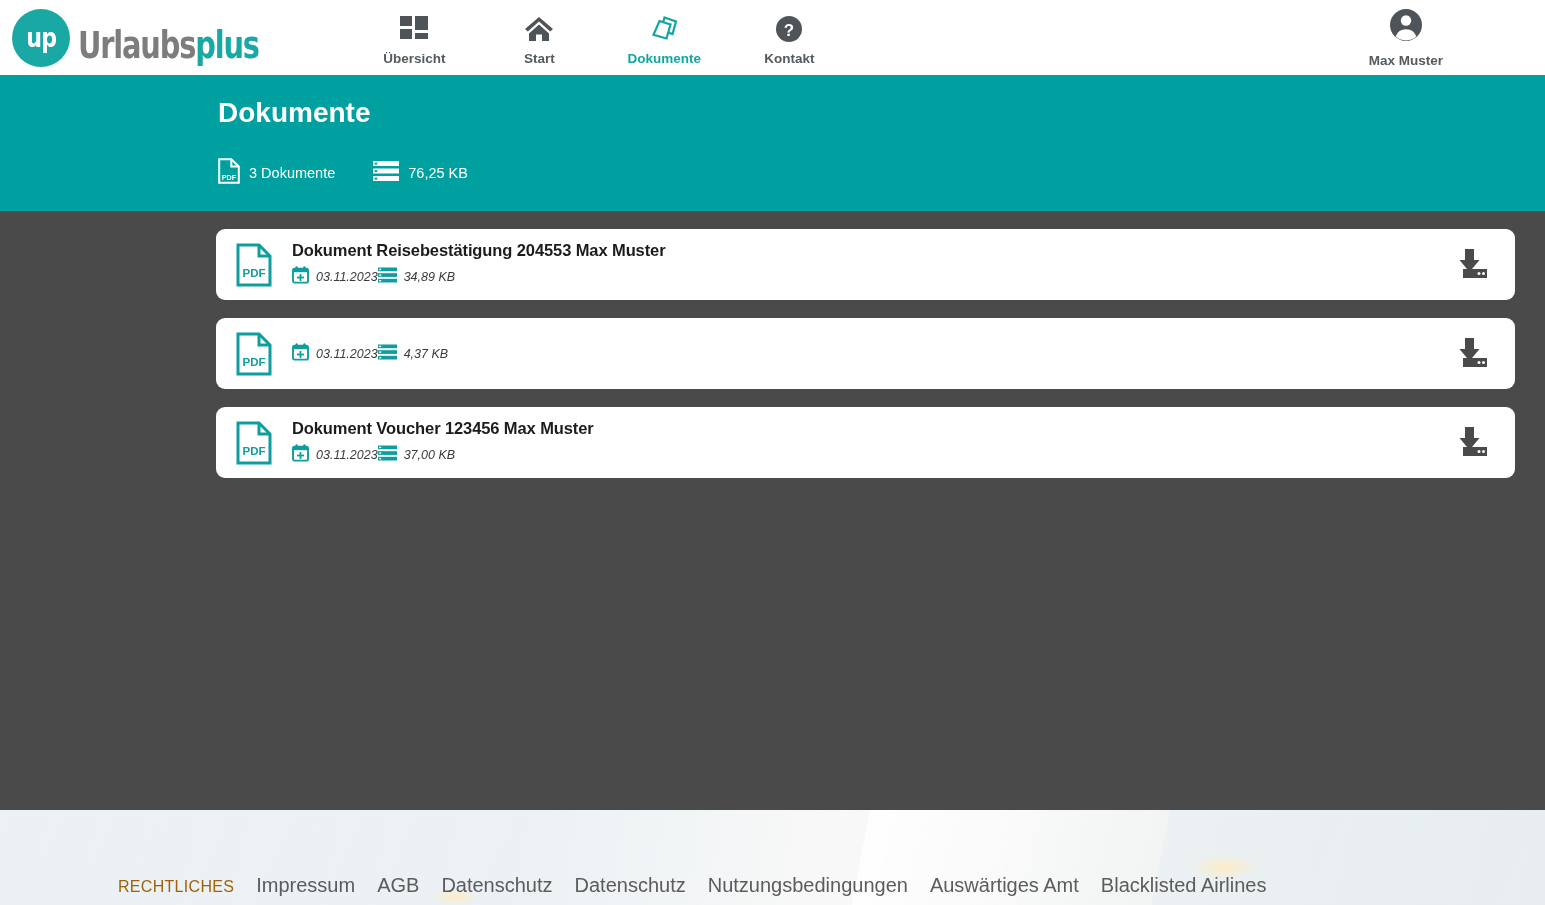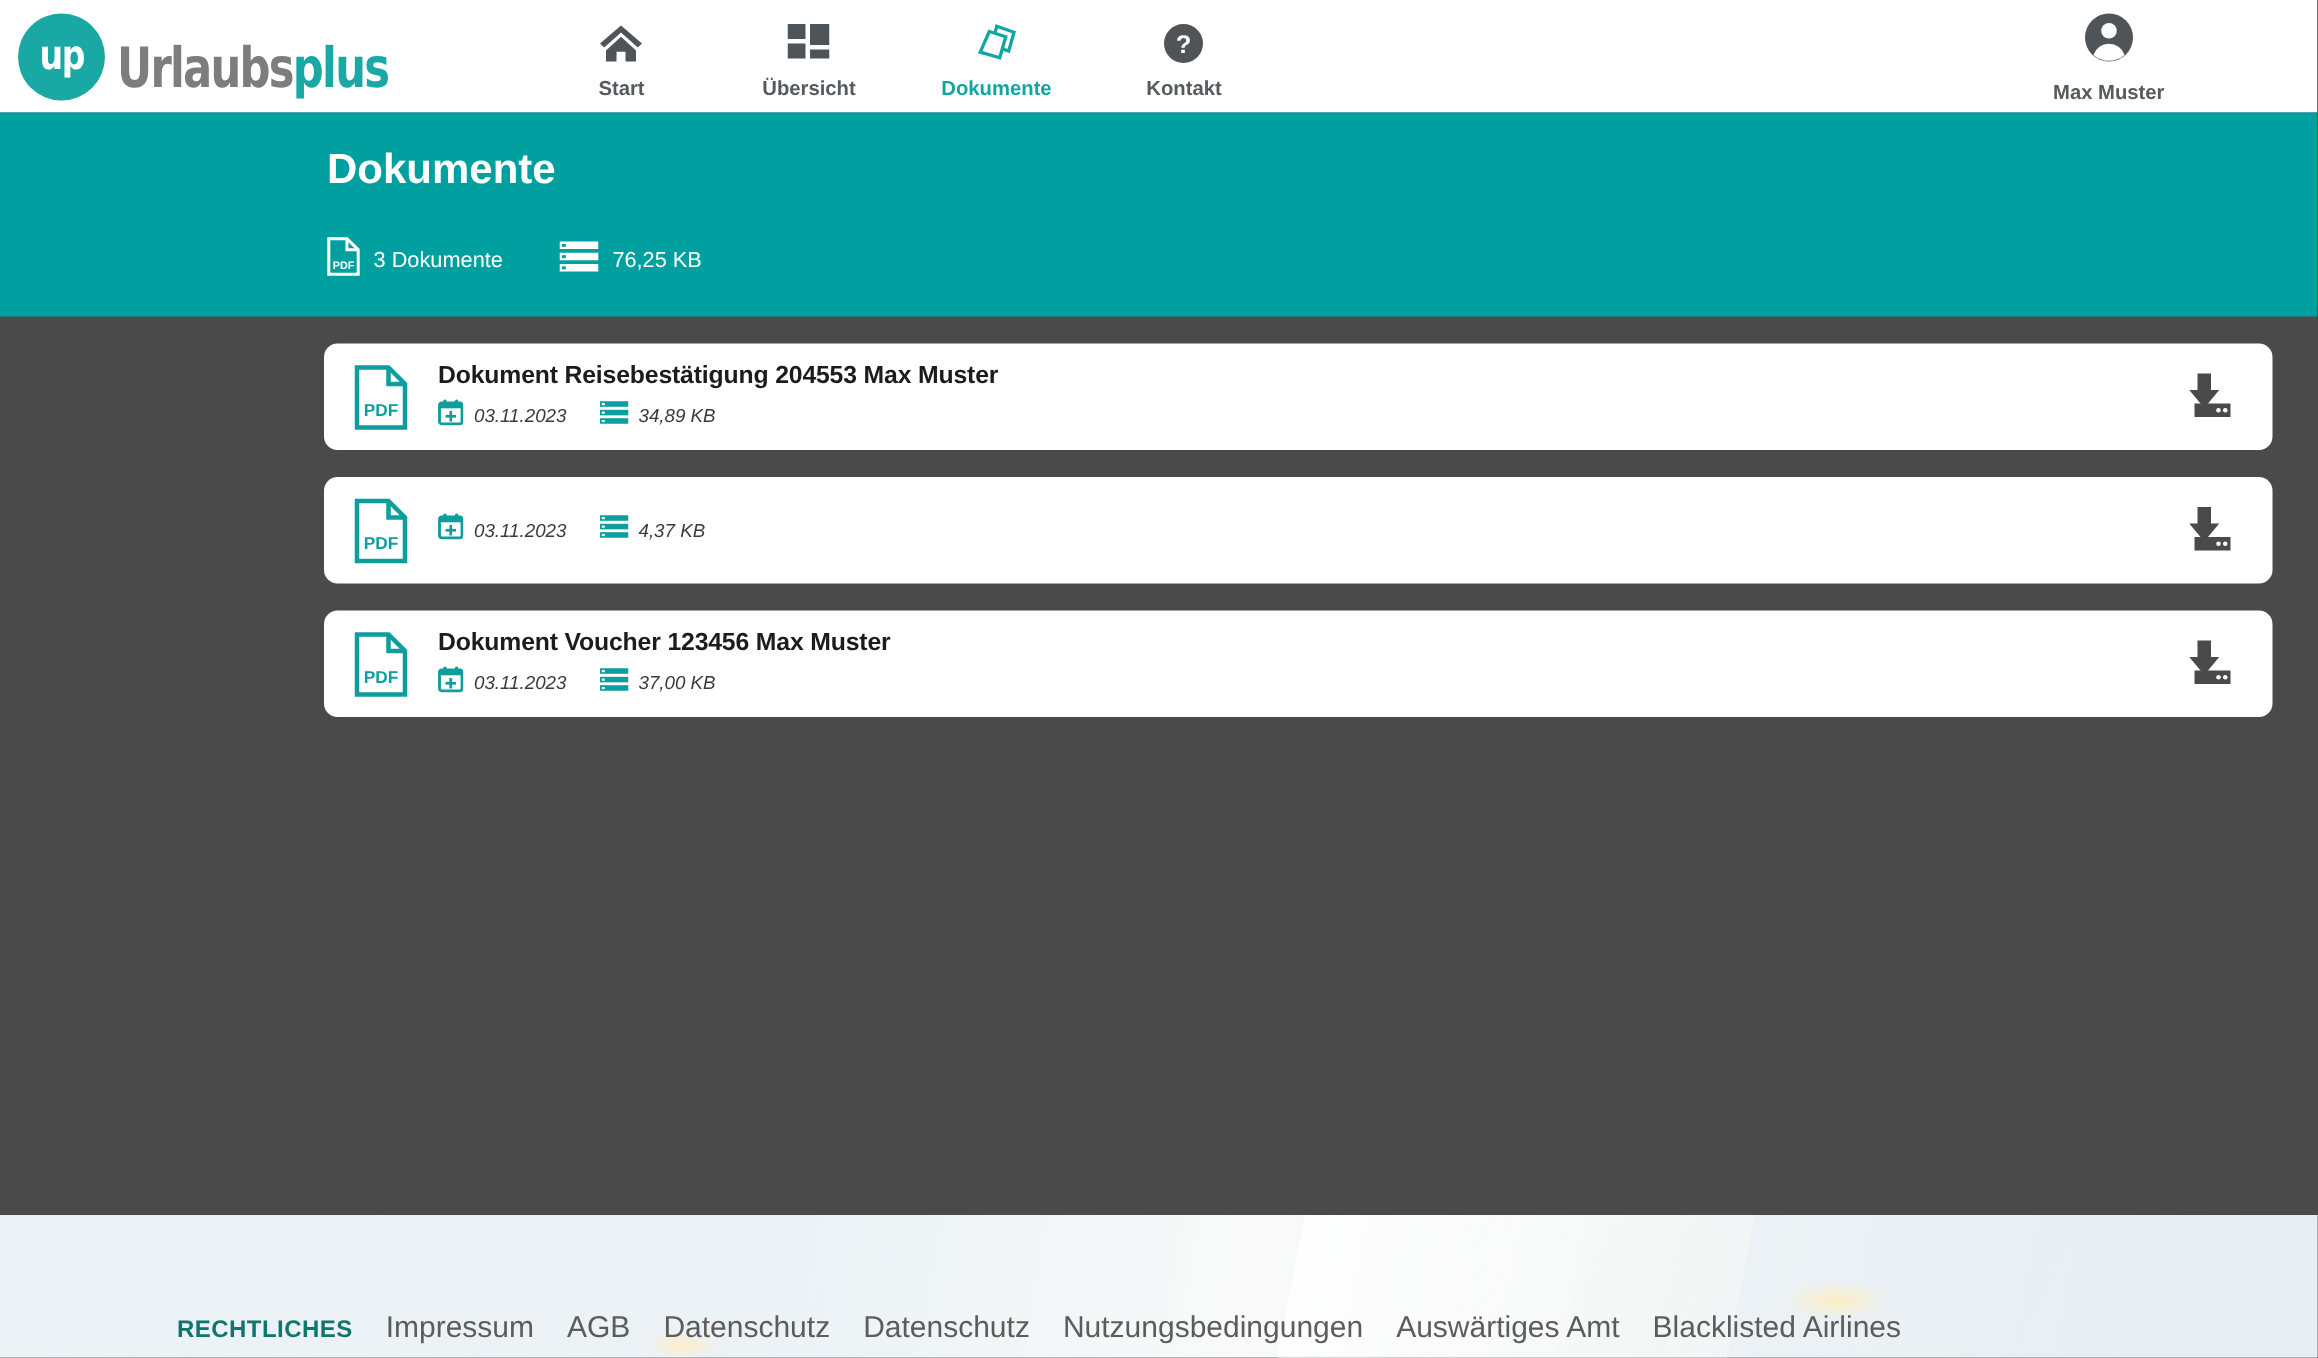--- a/index.html
+++ b/index.html
@@ -166,21 +166,21 @@
   .card-sub {
     display: flex;
     align-items: center;
   }
   .card-sub .grp {
     display: flex;
     align-items: center;
     gap: 7px;
     font-style: italic;
   }
-  .card-sub .grp + .grp { margin-left: 22px; }
+  .card-sub .grp + .grp { }
   .card-sub .txt {
     font-size: 12.5px;
     color: #3b3b3b;
   }
   .dl {
     flex: none;
     margin-left: 14px;
     cursor: pointer;
     display: flex;
     align-items: center;
@@ -234,22 +234,22 @@
   .footer-links {
     position: absolute;
     left: 118px;
     bottom: 8px;
     display: flex;
     align-items: baseline;
     gap: 0;
   }
   .footer-links .head {
     font-size: 16px;
-    font-weight: bold;
-    color: #0f766e;
+    font-weight: normal;
+    color: #a16207;
     letter-spacing: 0.3px;
     margin-right: 22px;
   }
   .footer-links a {
     font-size: 20px;
     color: #5c5c5c;
     text-decoration: none;
     margin-right: 22px;
     white-space: nowrap;
   }
@@ -262,41 +262,41 @@
   <div class="logo">
     <div class="logo-circle">
       <span>up</span>
     </div>
     <div class="logo-word">
       <span class="a">Urlaubs</span><span class="b">plus</span>
     </div>
   </div>
 
   <div class="navitems">
-
-    <div class="navitem">
-      <div class="ic">
-        <svg width="30" height="28" viewBox="0 0 30 28">
-          <path d="M15 2 L29 14 L26.2 16.6 L15 6.6 L3.8 16.6 L1 14 Z" fill="#4f5458"></path>
-          <path d="M15 9.5 L25 18.6 V26 H18 V19.5 H12 V26 H5 V18.6 Z" fill="#4f5458"></path>
-        </svg>
-      </div>
-      <div class="lbl">Start</div>
-    </div>
 
     <div class="navitem">
       <div class="ic">
         <svg width="28" height="28" viewBox="0 0 28 28">
           <rect x="0" y="1" width="12" height="10" fill="#4f5458"></rect>
           <rect x="15" y="1" width="13" height="14" fill="#4f5458"></rect>
           <rect x="0" y="14" width="12" height="10" fill="#4f5458"></rect>
           <rect x="15" y="18" width="13" height="6" fill="#4f5458"></rect>
         </svg>
       </div>
       <div class="lbl">Übersicht</div>
+    </div>
+
+    <div class="navitem">
+      <div class="ic">
+        <svg width="30" height="28" viewBox="0 0 30 28">
+          <path d="M15 2 L29 14 L26.2 16.6 L15 6.6 L3.8 16.6 L1 14 Z" fill="#4f5458"></path>
+          <path d="M15 9.5 L25 18.6 V26 H18 V19.5 H12 V26 H5 V18.6 Z" fill="#4f5458"></path>
+        </svg>
+      </div>
+      <div class="lbl">Start</div>
     </div>
 
     <div class="navitem active">
       <div class="ic">
         <svg width="30" height="30" viewBox="0 0 30 30">
           <path d="M15.5 3.5 L27 7.5 L23.5 20 L12 16 Z" fill="none" stroke="#12a6a3" stroke-width="2.2"></path>
           <path d="M10.5 7 L21.5 10.5 L17.5 24.5 L4.5 20.8 Z" fill="#ffffff" stroke="#12a6a3" stroke-width="2.2"></path>
         </svg>
       </div>
       <div class="lbl">Dokumente</div>

